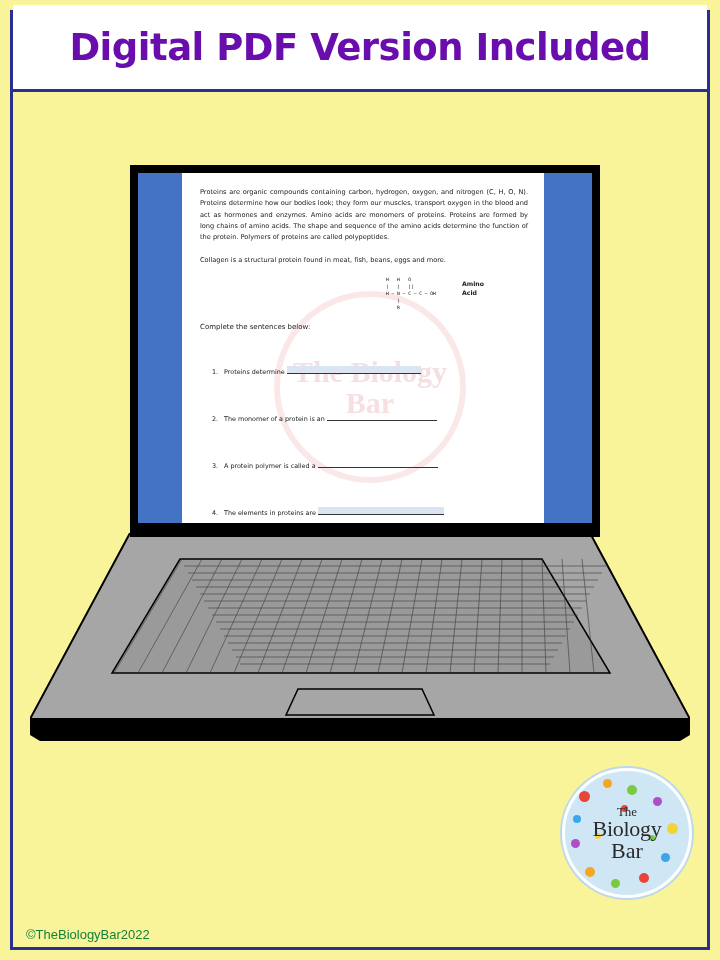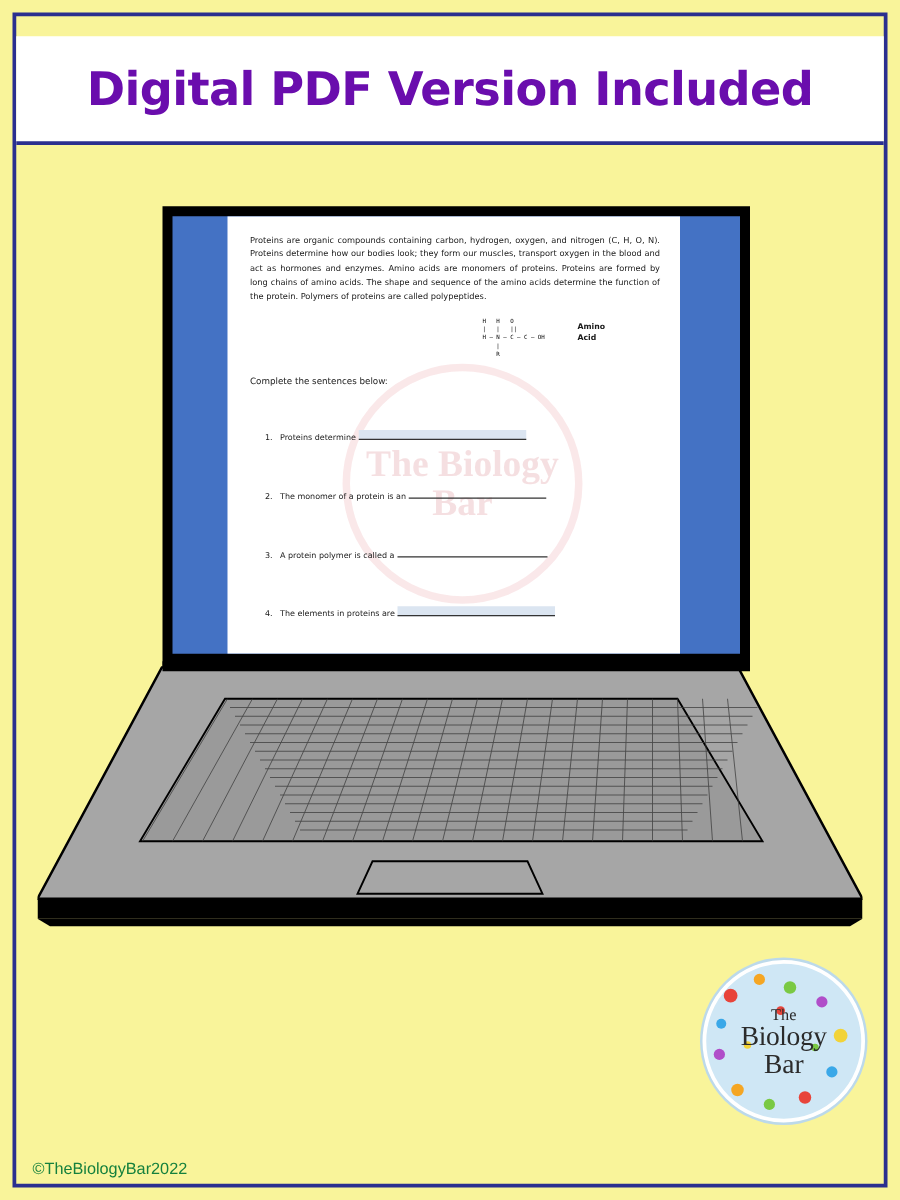--- a/index.html
+++ b/index.html
@@ -21,21 +21,21 @@
     width: 700px;
     height: 940px;
     border: 3px solid #2b2f8f;
     box-sizing: border-box;
     background: #f9f49a;
   }
   
   .header-band {
     position: absolute;
     left: 13px;
-    top: 29px;
+    top: 5px;
     width: 694px;
     height: 87px;
     background: #ffffff;
     border-top: 0;
     border-bottom: 3px solid #2b2f8f;
     box-sizing: border-box;
     display: flex;
     align-items: center;
     justify-content: center;
   }
@@ -304,20 +304,21 @@
       <div class="doc-page">
 
         <div class="doc-watermark">
           <span>The Biology</span>
           <span>Bar</span>
         </div>
 
         <div class="doc-content">
 
           <div class="doc-para">Proteins are organic compounds containing carbon, hydrogen, oxygen, and nitrogen (C, H, O, N).  Proteins determine how our bodies look; they form our muscles, transport oxygen in the blood and act as hormones and enzymes.  Amino acids are monomers of proteins.  Proteins are formed by long chains of amino acids.  The shape and sequence of the amino acids determine the function of the protein.  Polymers of proteins are called polypeptides.</div>
+          <div class="doc-para">Collagen is a structural protein found in meat, fish, beans, eggs and more.</div>
 
           <div class="amino-block">
             <div class="amino-struct">H   H   O
 |   |   ||
 H — N — C — C — OH
     |
     R</div>
             <div class="amino-label">
               <div>Amino</div>
               <div>Acid</div>

